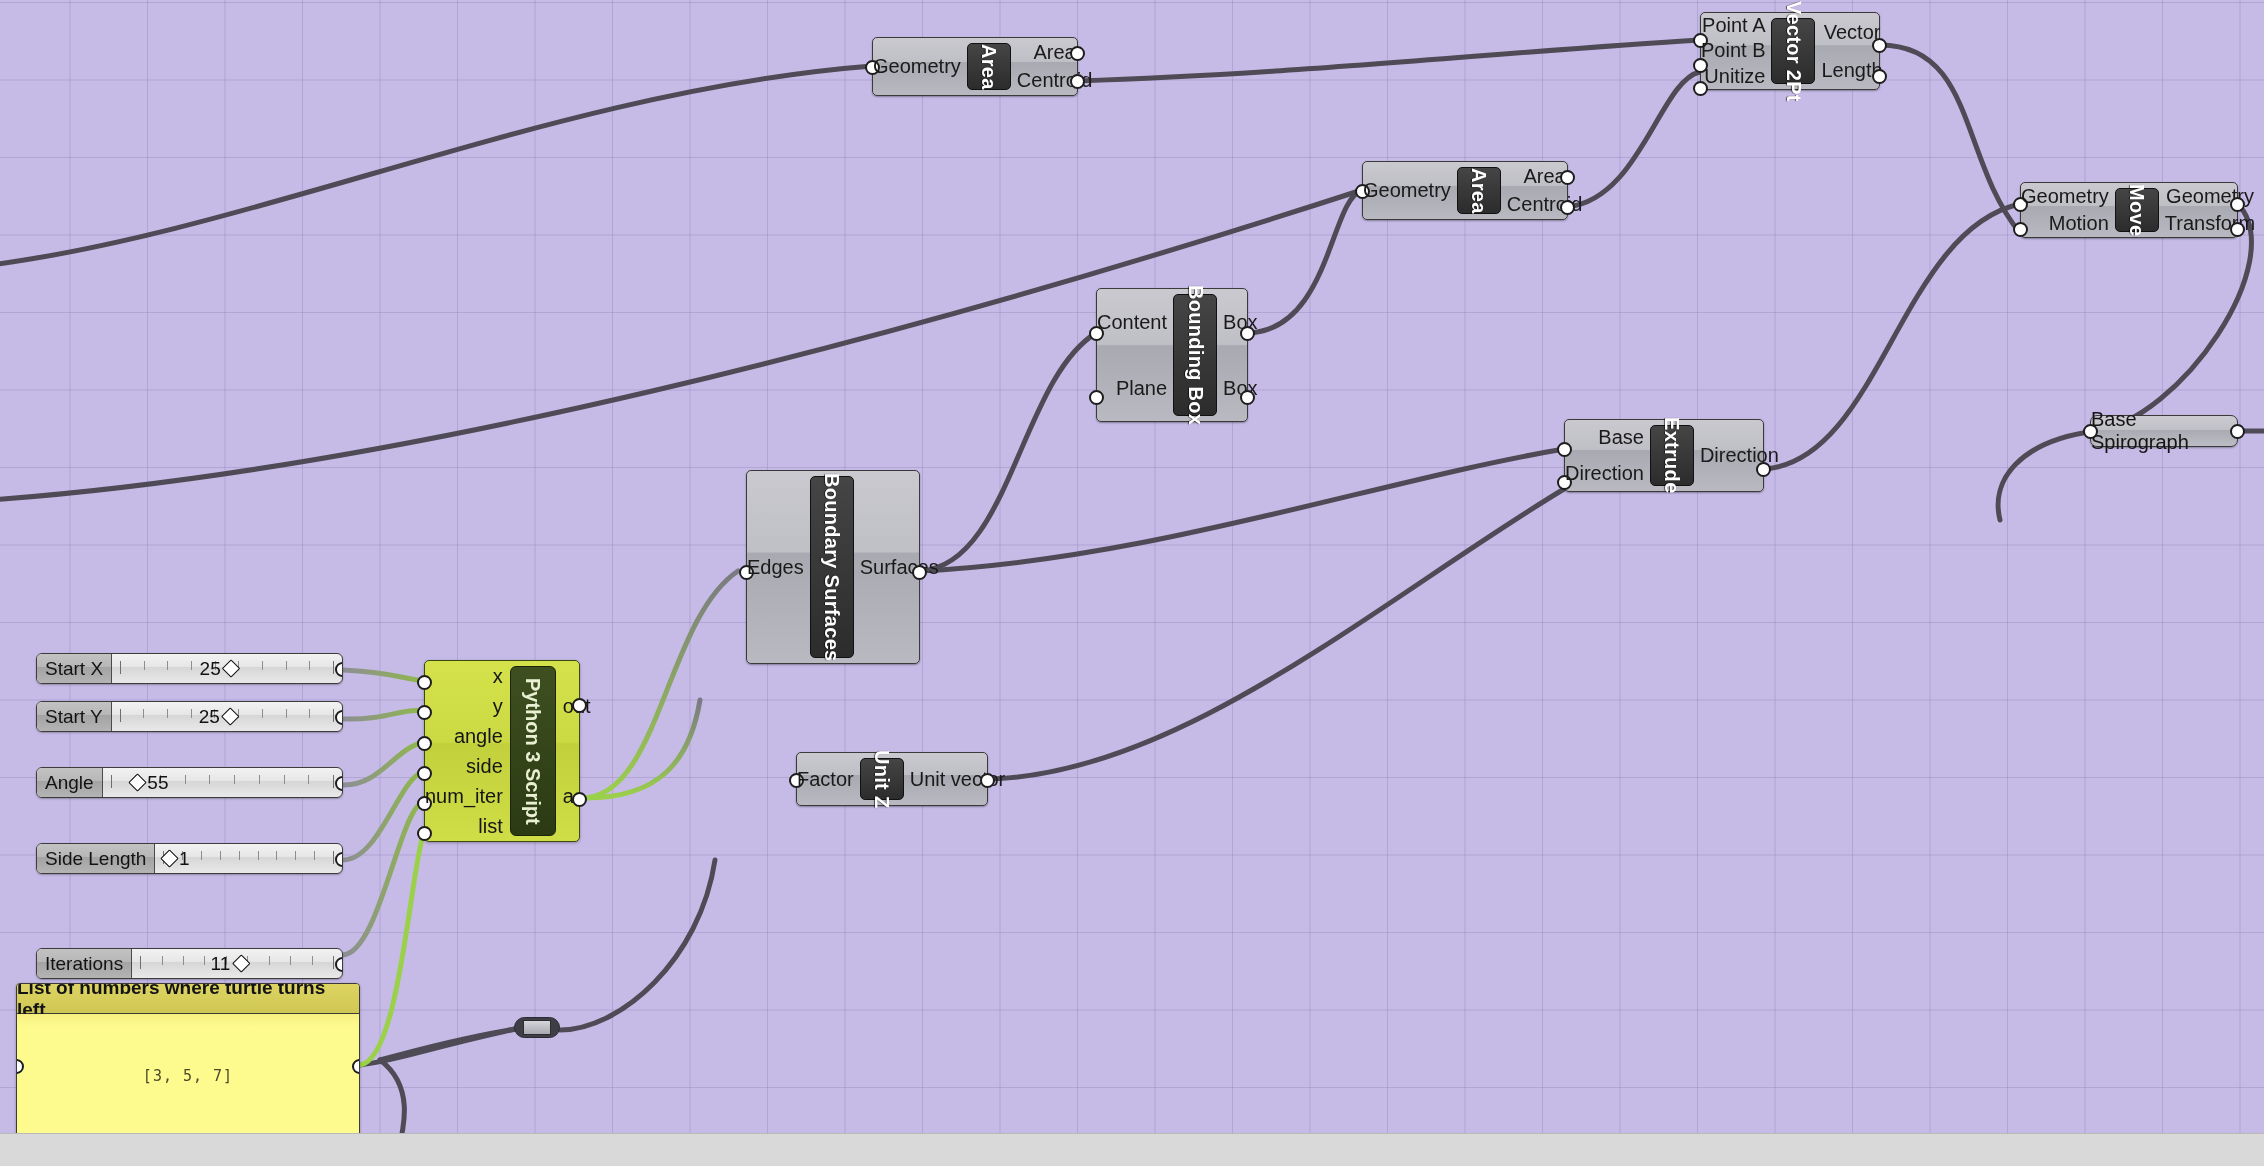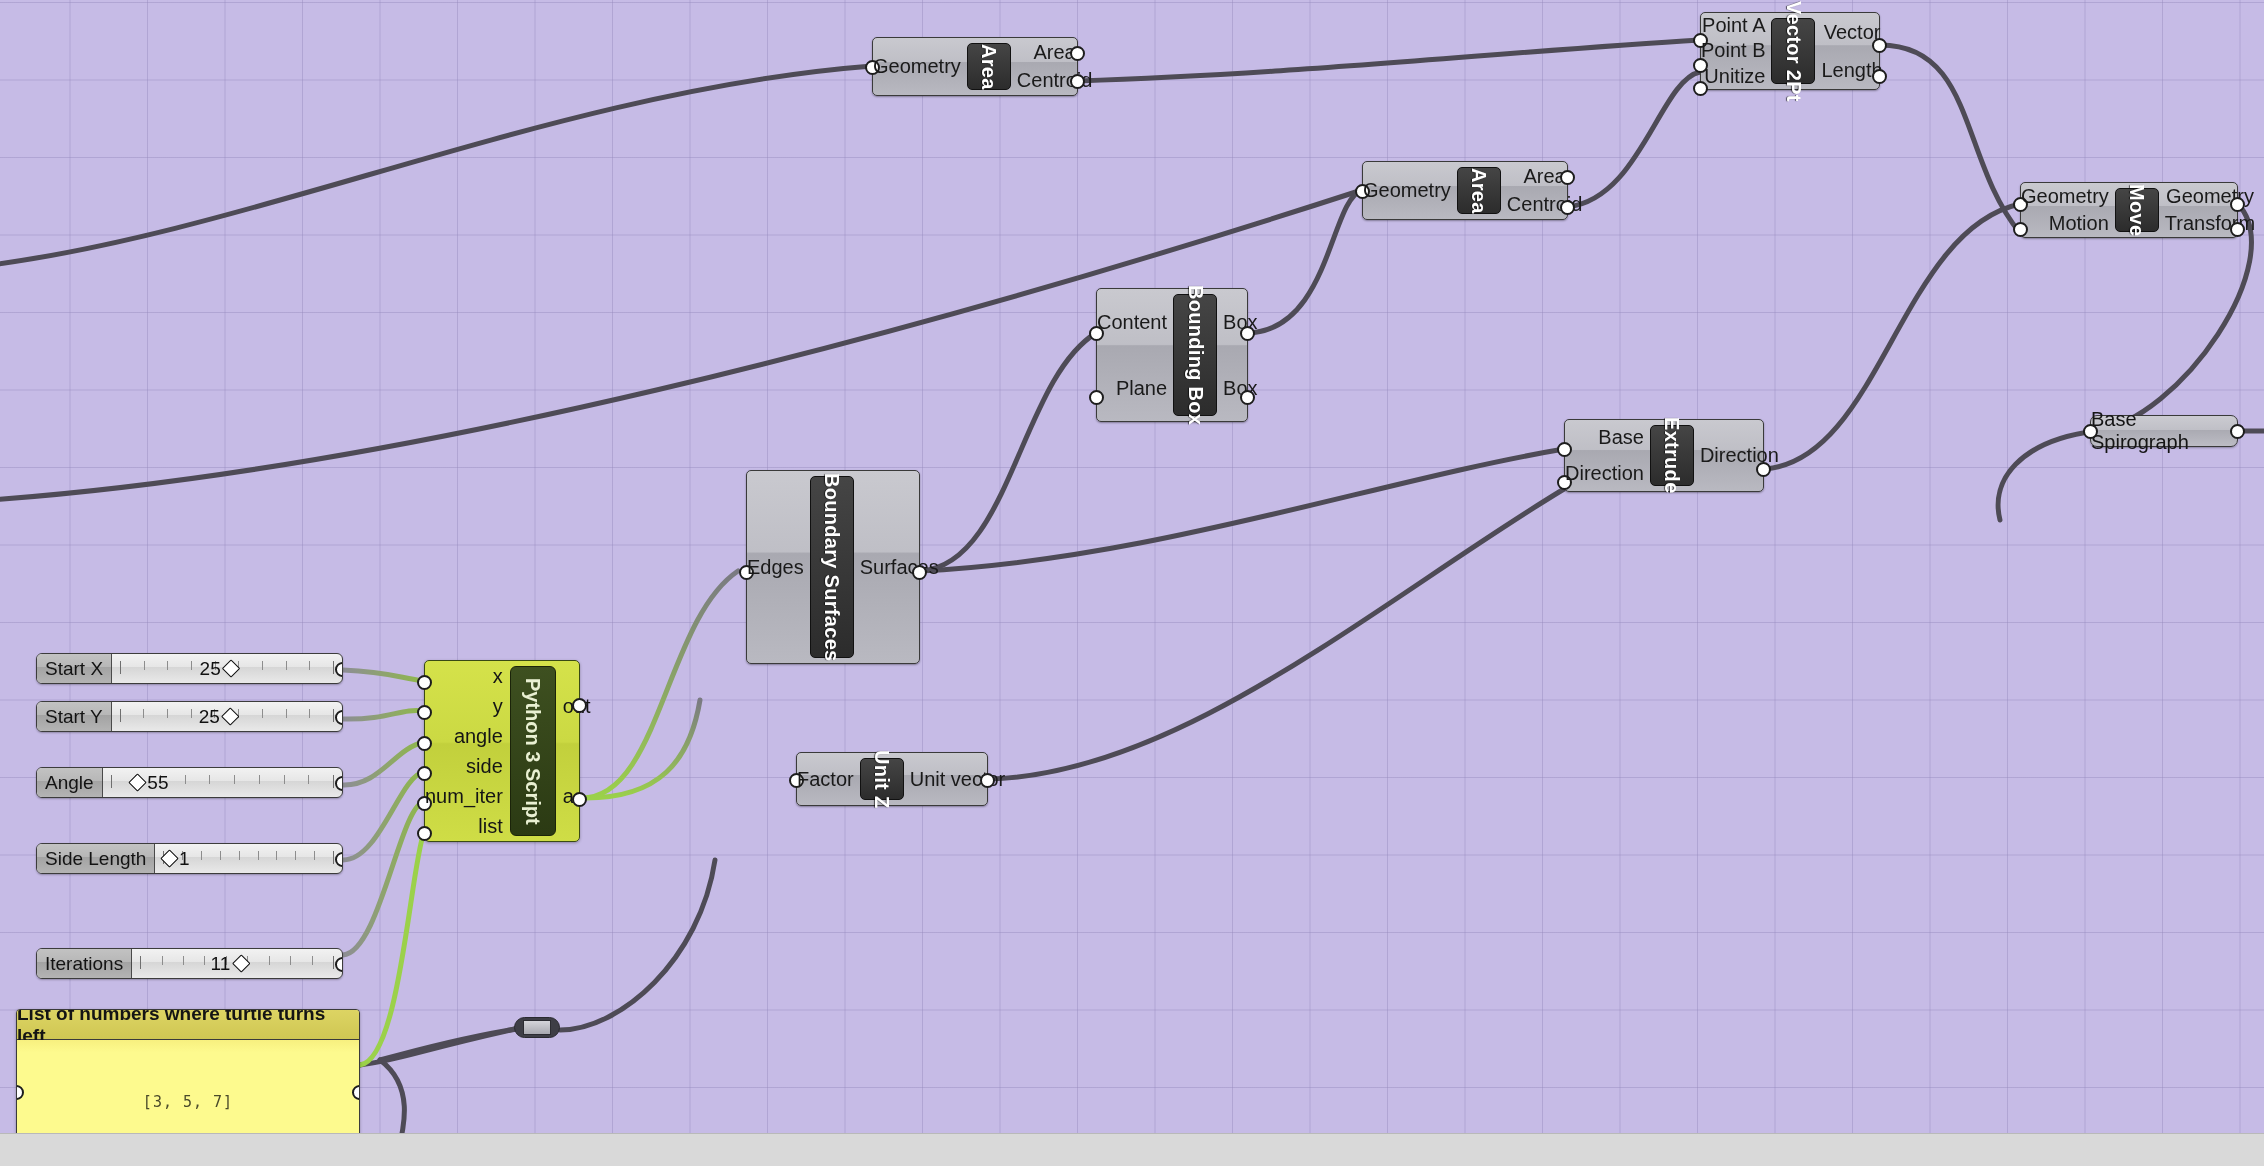--- a/index.html
+++ b/index.html
@@ -486,21 +486,21 @@
           <i></i>
         </div>
       <div class="valwrap" style="left:47%;transform:translateX(-55%);align-items:center;">
         <span class="val">11</span>
         <span class="grip"></span>
       </div>
     </div>
     <div class="port r" style="top:8px;"></div>
   </div>
 
-  <div class="panel" style="left:16px;top:1009px;width:344px;height:155px;">
+  <div class="panel" style="left:16px;top:983px;width:344px;height:155px;">
     <div class="phead">List of numbers where turtle turns left</div>
     <div class="pbody">
       <span>[3, 5, 7]</span>
     </div>
     <div class="port l" style="top:75px;"></div>
     <div class="port r" style="top:75px;"></div>
   </div>
 
   <div class="relay" style="left:514px;top:1017px;">
     <div class="core"></div>

